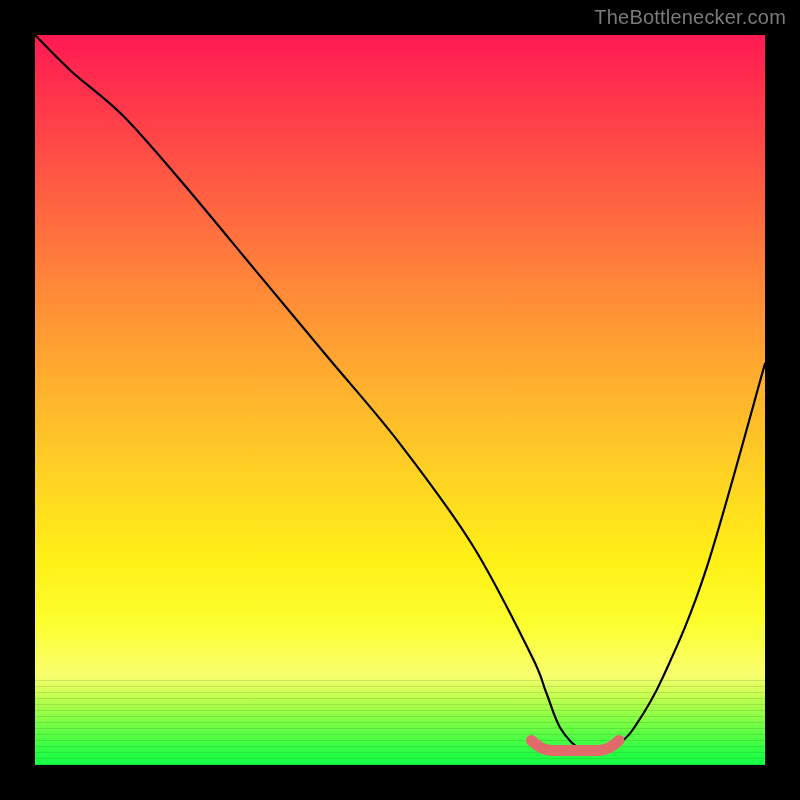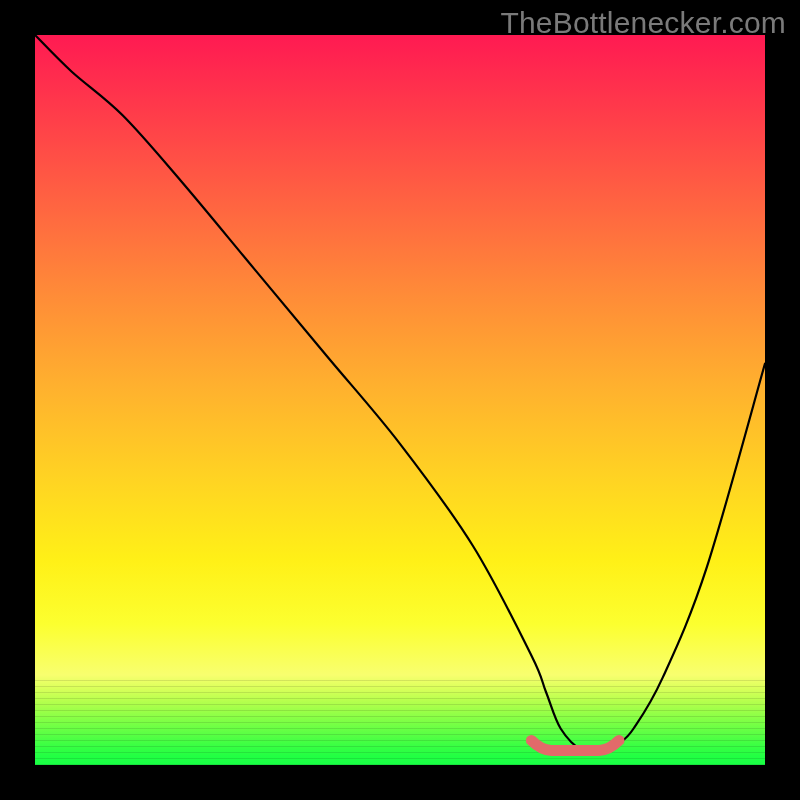--- a/index.html
+++ b/index.html
@@ -79,21 +79,21 @@
     left: 0;
     top: 0;
     width: 730px;
     height: 730px;
   }
   .watermark {
     position: absolute;
     top: 6px;
     right: 14px;
     color: #7a7a7a;
-    font-size: 30px;
+    font-size: 20px;
     font-weight: 500;
     letter-spacing: 0.2px;
     user-select: none;
   }
 </style>
 </head>
 <body>
 
 <div class="frame">
 

